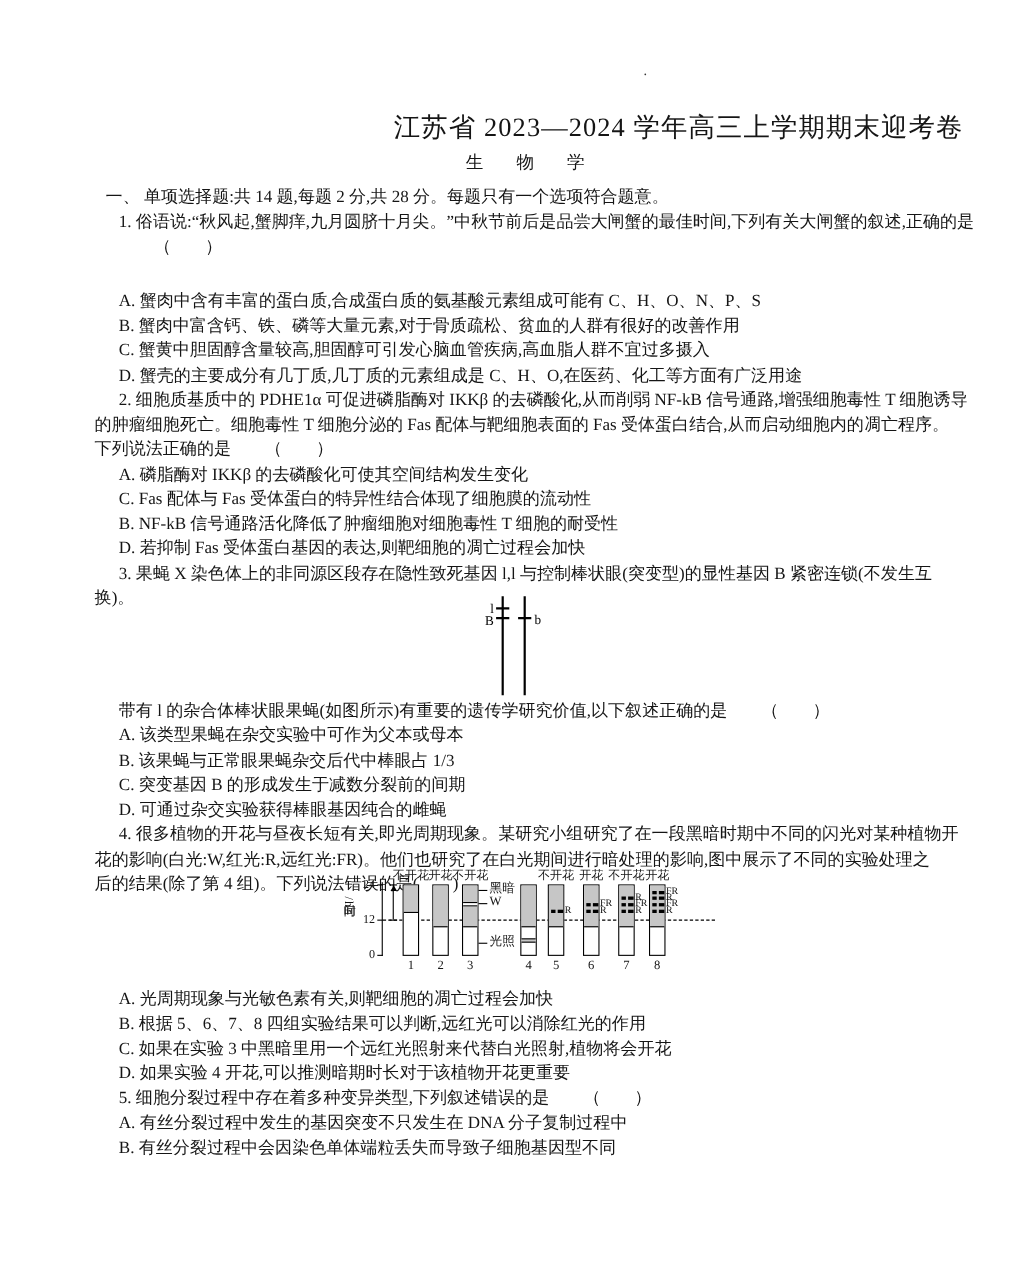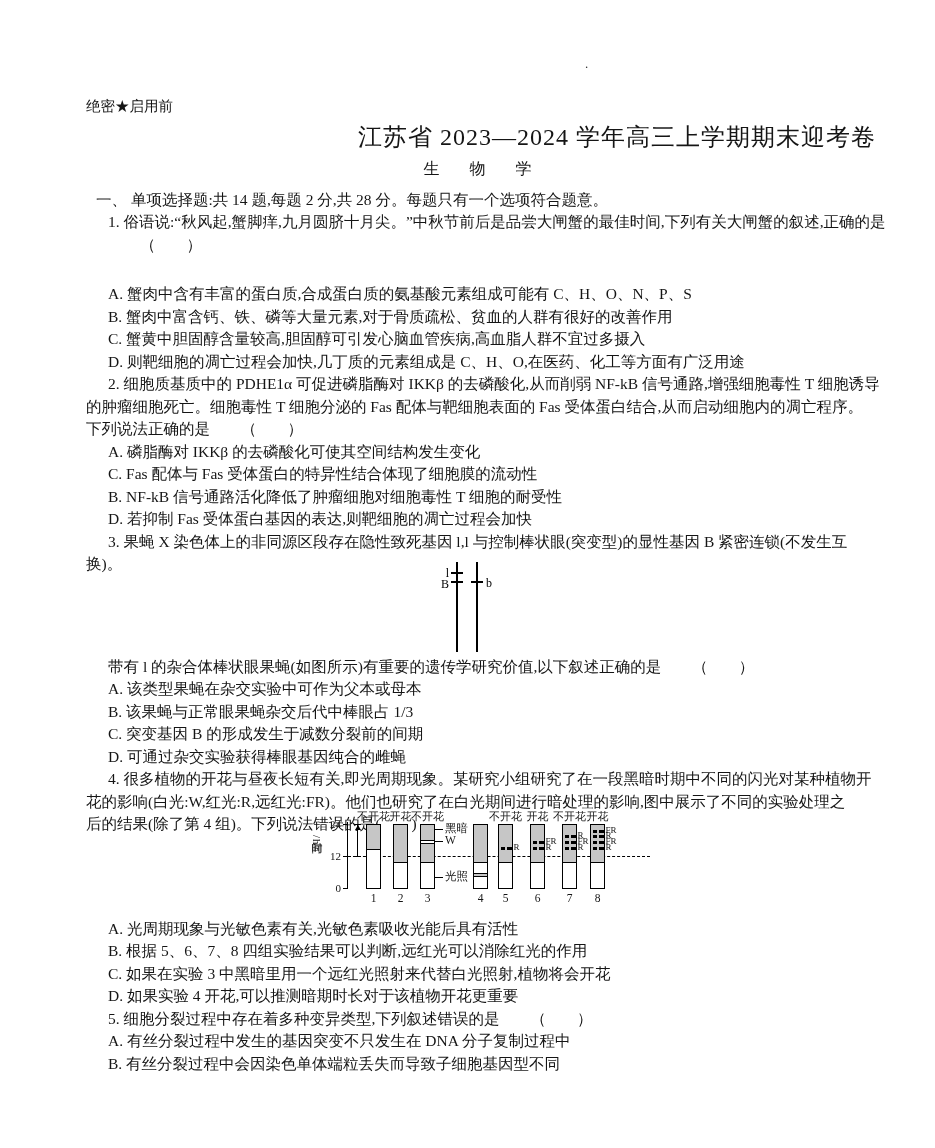--- a/index.html
+++ b/index.html
@@ -21,32 +21,31 @@
   .chart { position:relative; width:334px; height:102px; margin:-26px 0 6px 232px; }
   .stray { position:absolute; left:585px; top:56px; font-size:13px; color:#333; }
 </style>
 </head>
 <body>
 
 <div class="page">
   <div class="stray">.</div>
 
   <div class="content">
-    <div class="secrecy line">绝密★启用前</div>
     <div class="title">江苏省 2023—2024 学年高三上学期期末迎考卷</div>
     <div class="subject">生　物　学</div>
     <div class="section">一、 单项选择题:共 14 题,每题 2 分,共 28 分。每题只有一个选项符合题意。</div>
 
     <div class="line ind">1. 俗语说:“秋风起,蟹脚痒,九月圆脐十月尖。”中秋节前后是品尝大闸蟹的最佳时间,下列有关大闸蟹的叙述,正确的是</div>
     <div class="line paren-line">（　　）</div>
     <div class="gap27"></div>
     <div class="line ind">A. 蟹肉中含有丰富的蛋白质,合成蛋白质的氨基酸元素组成可能有 C、H、O、N、P、S</div>
     <div class="line ind">B. 蟹肉中富含钙、铁、磷等大量元素,对于骨质疏松、贫血的人群有很好的改善作用</div>
     <div class="line ind">C. 蟹黄中胆固醇含量较高,胆固醇可引发心脑血管疾病,高血脂人群不宜过多摄入</div>
-    <div class="line ind">D. 则靶细胞的凋亡过程会加快,几丁质的元素组成是 C、H、O,在医药、化工等方面有广泛用途</div>
+    <div class="line ind">D. 蟹壳的主要成分有几丁质,几丁质的元素组成是 C、H、O,在医药、化工等方面有广泛用途</div>
 
     <div class="line ind">2. 细胞质基质中的 PDHE1α 可促进磷脂酶对 IKKβ 的去磷酸化,从而削弱 NF-kB 信号通路,增强细胞毒性 T 细胞诱导</div>
     <div class="line">的肿瘤细胞死亡。细胞毒性 T 细胞分泌的 Fas 配体与靶细胞表面的 Fas 受体蛋白结合,从而启动细胞内的凋亡程序。</div>
     <div class="line">下列说法正确的是　　（　　）</div>
     <div class="line ind">A. 磷脂酶对 IKKβ 的去磷酸化可使其空间结构发生变化</div>
     <div class="line ind">C. Fas 配体与 Fas 受体蛋白的特异性结合体现了细胞膜的流动性</div>
     <div class="line ind">B. NF-kB 信号通路活化降低了肿瘤细胞对细胞毒性 T 细胞的耐受性</div>
     <div class="line ind">D. 若抑制 Fas 受体蛋白基因的表达,则靶细胞的凋亡过程会加快</div>
 
     <div class="line ind">3. 果蝇 X 染色体上的非同源区段存在隐性致死基因 l,l 与控制棒状眼(突变型)的显性基因 B 紧密连锁(不发生互</div>
@@ -161,21 +160,21 @@
         <div style="position: absolute; left: 272px; top: 82px; width: 15px; text-align: center; font-size: 11.5px; line-height: 13px;">8</div>
         <div style="position: absolute; left: 255.5px; top: 0px; width: 48px; text-align: center; font-size: 11px; line-height: 12px; white-space: nowrap;">开花</div>
         <div style="position: absolute; left: 117px; top: 19px; width: 8px; height: 1px; background: rgb(0, 0, 0);"></div>
         <div style="position: absolute; left: 127px; top: 12.5px; font-size: 11.5px; line-height: 13px; white-space: nowrap;">黑暗</div>
         <div style="position: absolute; left: 117px; top: 31px; width: 8px; height: 1px; background: rgb(0, 0, 0);"></div>
         <div style="position: absolute; left: 127px; top: 24.5px; font-size: 11.5px; line-height: 13px; white-space: nowrap;">W</div>
         <div style="position: absolute; left: 117px; top: 67px; width: 8px; height: 1px; background: rgb(0, 0, 0);"></div>
         <div style="position: absolute; left: 127px; top: 60.5px; font-size: 11.5px; line-height: 13px; white-space: nowrap;">光照</div>
       </div>
 
-    <div class="line ind">A. 光周期现象与光敏色素有关,光敏色素吸收光能后具有活性</div>
+    <div class="line ind">A. 光周期现象与光敏色素有关,则靶细胞的凋亡过程会加快</div>
     <div class="line ind">B. 根据 5、6、7、8 四组实验结果可以判断,远红光可以消除红光的作用</div>
     <div class="line ind">C. 如果在实验 3 中黑暗里用一个远红光照射来代替白光照射,植物将会开花</div>
     <div class="line ind">D. 如果实验 4 开花,可以推测暗期时长对于该植物开花更重要</div>
 
     <div class="line ind">5. 细胞分裂过程中存在着多种变异类型,下列叙述错误的是　　（　　）</div>
     <div class="line ind">A. 有丝分裂过程中发生的基因突变不只发生在 DNA 分子复制过程中</div>
     <div class="line ind">B. 有丝分裂过程中会因染色单体端粒丢失而导致子细胞基因型不同</div>
   </div>
 </div>
 

